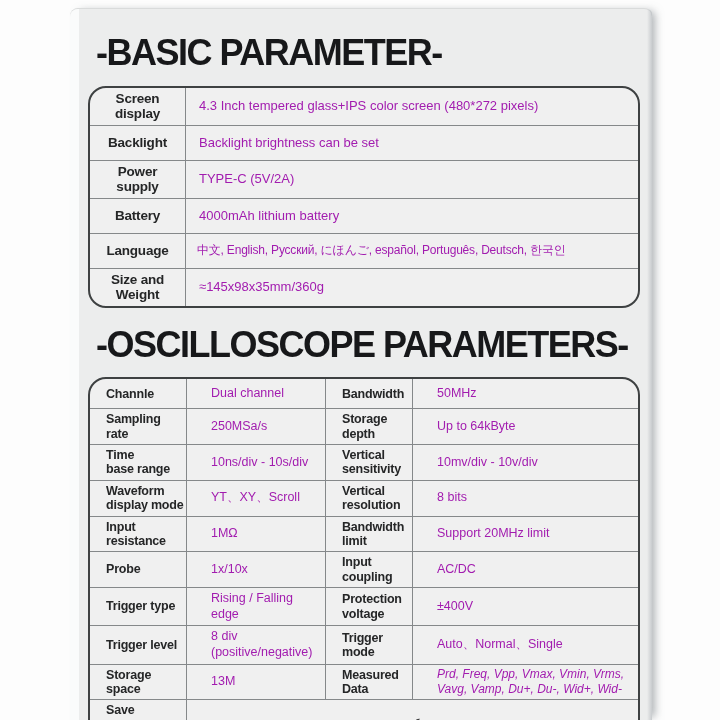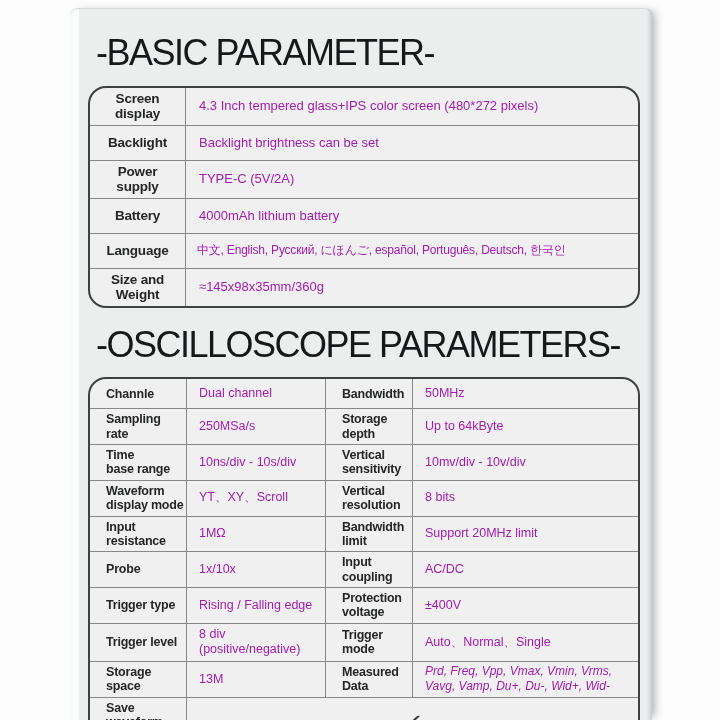--- a/index.html
+++ b/index.html
@@ -20,21 +20,21 @@
     background:#fafbfb; border-radius:8px 0 0 0;
   }
   .card::after {
     content:""; position:absolute; right:0; top:0; bottom:0; width:5px;
     background:linear-gradient(to right, rgba(200,204,207,0), rgba(170,175,180,.55));
     border-radius:0 8px 0 0;
   }
   .content { position:absolute; left:18px; top:0; width:552px; }
 
   .title {
-    font-weight:400; font-size:36px; letter-spacing:-1.5px; color:#17181a;
+    font-weight:700; font-size:36px; letter-spacing:-1.5px; color:#17181a;
     line-height:1.1; margin:24px 0 0 8px; white-space:nowrap;
   }
   .title.second { margin-top:17px; }
 
   .spec-table {
     margin-top:13px; width:552px;
     border:2px solid #3e4142; border-radius:18px;
     background:#f0f0f0; overflow:hidden;
   }
   .tr { display:grid; }
@@ -45,21 +45,21 @@
   .cell { display:flex; align-items:center; }
   .cell + .cell { border-left:1px solid #85888a; }
 
   .lbl {
     font-weight:700; color:#252627; font-size:12.5px; line-height:1.15;
     letter-spacing:-.2px; white-space:pre-line;
   }
   .t1 .lbl { justify-content:center; text-align:center; font-size:13.5px; padding:3px 2px; }
   .t2 .lbl { padding:3px 2px 3px 16px; }
   .val { color:#a21caf; font-size:13px; line-height:1.25; padding:3px 6px 3px 13px; }
-  .t2 .val { font-size:12.5px; padding-left:12px; }
+  .t2 .val { font-size:12.5px; padding-left:24px; }
   .val.compact { font-size:12px; letter-spacing:-.2px; padding-left:11px; }
   .val.multiline { font-size:12px; line-height:1.25; padding-top:2px; padding-bottom:2px;font-style:italic; }
 
   .check-cell { justify-content:center; }
   .check {
     font-size:21px; color:#3a3b3c; font-weight:400;
     transform:scaleX(1.35); display:inline-block;
   }
 </style>
 </head>

